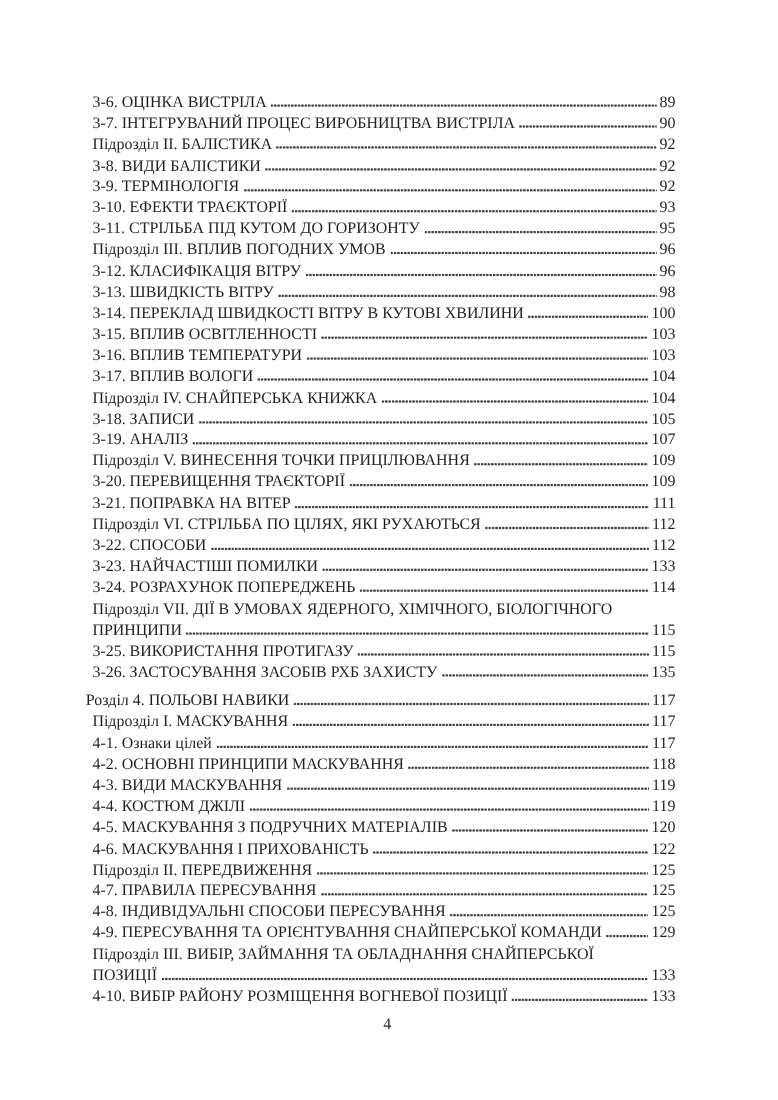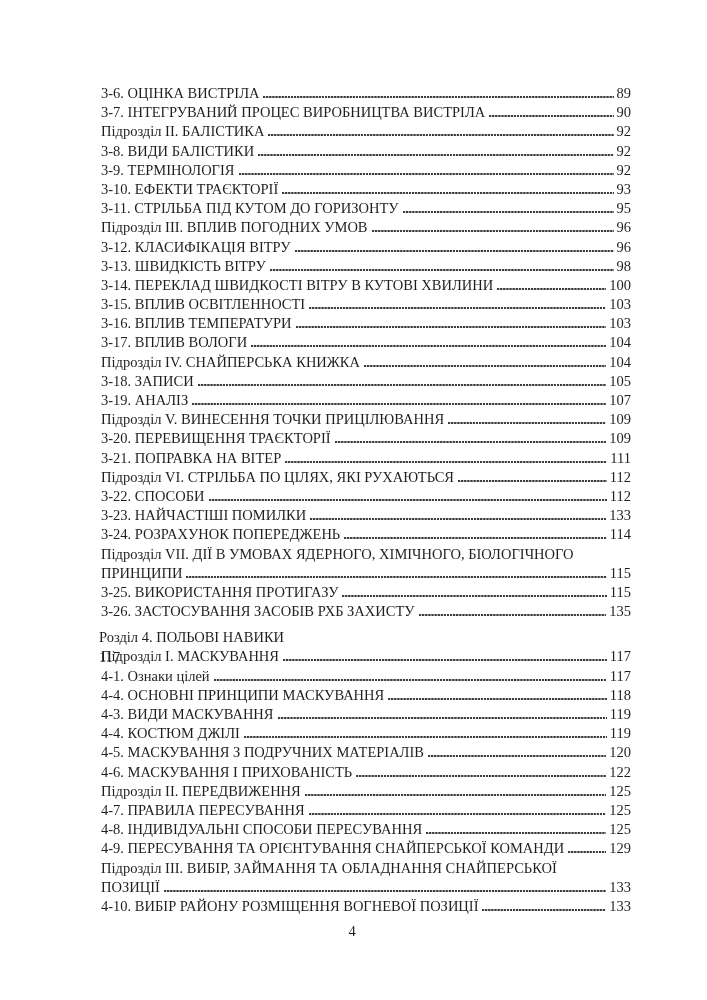--- a/index.html
+++ b/index.html
@@ -7,35 +7,35 @@
     position:relative;
     width:707px; height:1000px;
     margin:0 auto;
     background:#ffffff;
     font-family:"Liberation Serif","DejaVu Serif",serif;
     color:#1f1f1f;
     overflow:hidden;
   }
   .toc {
     position:absolute;
-    left:95px; top:84px;
+    left:78px; top:84px;
     width:536px;
     font-size:14.5px;
   }
   .entry { margin:0; }
   .entry.gap { margin-top:7px; }
   .row {
     display:flex;
     align-items:baseline;
     height:19.2px;
     line-height:19.2px;
     white-space:nowrap;
   }
   .entry.sub .row, .entry.item .row { padding-left:6px; }
-  .entry.chapter .row { padding-left:0;flex-direction:column; }
+  .entry.chapter .row { padding-left:0; }
   .txt { flex:0 0 auto; }
   .leader {
     flex:1 1 auto;
     min-width:8px;
     height:2px;
     margin:0 3px 1px 4px;
     background-image:radial-gradient(circle at 1.1px 1px, #3a3a3a 0.95px, transparent 1.3px);
     background-size:3.1px 2px;
     background-repeat:repeat-x;
     background-position:left bottom;
@@ -264,21 +264,21 @@
       </div>
       <div class="entry item">
         <div class="row">
           <span class="txt">4-1. Ознаки цілей</span>
           <span class="leader"></span>
           <span class="pagenum">117</span>
         </div>
       </div>
       <div class="entry item">
         <div class="row">
-          <span class="txt">4-4. ОСНОВНІ ПРИНЦИПИ МАСКУВАННЯ</span>
+          <span class="txt">4-2. ОСНОВНІ ПРИНЦИПИ МАСКУВАННЯ</span>
           <span class="leader"></span>
           <span class="pagenum">118</span>
         </div>
       </div>
       <div class="entry item">
         <div class="row">
           <span class="txt">4-3. ВИДИ МАСКУВАННЯ</span>
           <span class="leader"></span>
           <span class="pagenum">119</span>
         </div>

